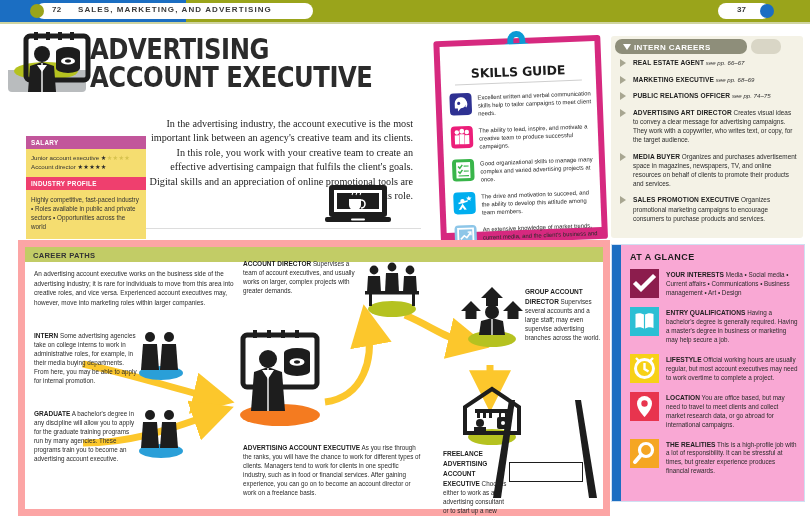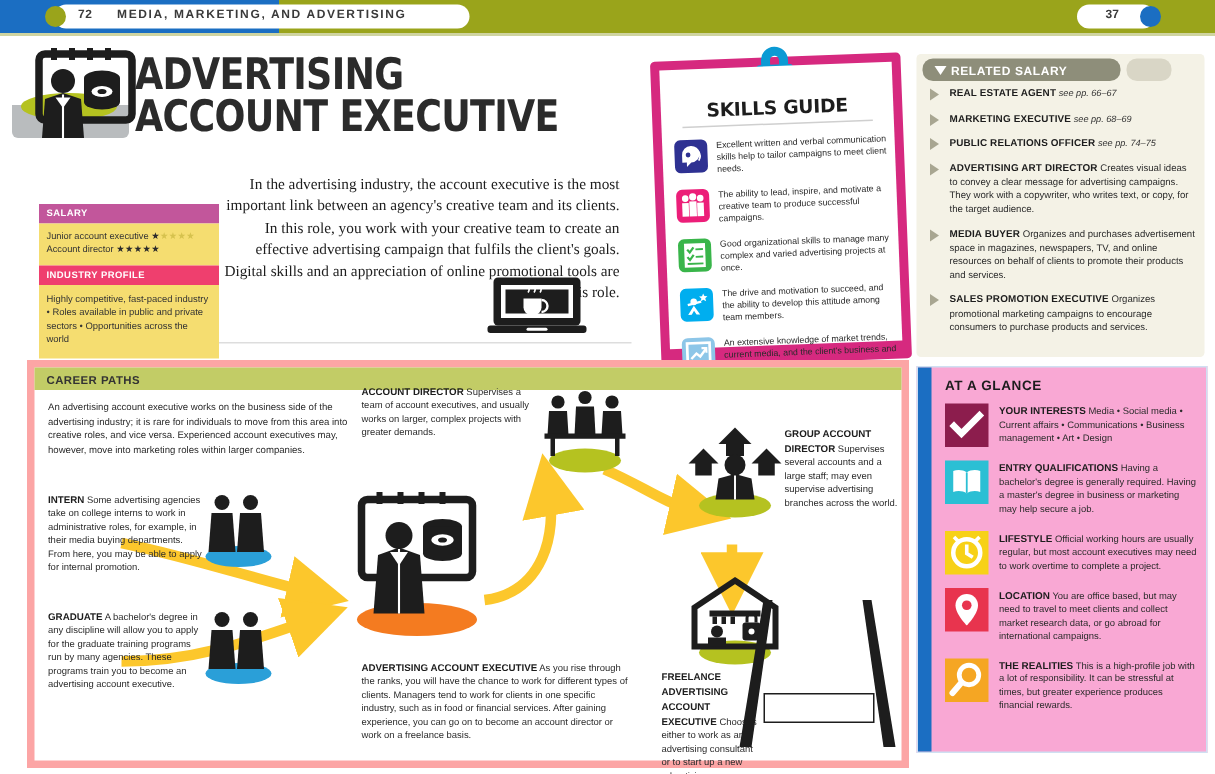--- a/index.html
+++ b/index.html
@@ -84,21 +84,21 @@
   .ag{position:absolute;left:611px;top:244px;width:192px;height:256px;background:#f9a8d4;border:1px solid #cfe0f2;}
   .ag-bar{position:absolute;left:0;top:0;width:9px;height:256px;background:#1b6ec2;}
   .ag-title{position:absolute;left:18px;top:7px;font-size:9px;font-weight:bold;color:#1d1d1d;letter-spacing:.4px;}
   .ag-list{position:absolute;left:18px;top:24px;width:168px;}
   .ag-item{display:flex;gap:7px;margin-bottom:9px;}
   .ag-ic{width:29px;height:29px;flex:0 0 29px;position:relative;}
   .ag-tx{font-size:6.3px;line-height:1.42;color:#2b2b2b;padding-top:1px;}
   .ag-tx b{font-size:6.6px;color:#1d1d1d;}
 
   
-  .cp{position:absolute;left:18px;top:240px;width:578px;height:262px;border:5px solid #fca5a5;background:#fff;}
+  .cp{position:absolute;left:18px;top:240px;width:578px;height:262px;border:7px solid #fca5a5;background:#fff;}
   .cp-hd{position:absolute;left:0;top:0;width:578px;height:15px;background:#c2cc66;}
   .cp-hd span{position:absolute;left:8px;top:3.5px;font-size:7.6px;font-weight:bold;color:#333;letter-spacing:.3px;}
   .cp-intro{position:absolute;left:9px;top:22px;width:205px;font-size:6.4px;line-height:1.5;color:#2b2b2b;}
 
   .nd{position:absolute;font-size:6.3px;line-height:1.42;color:#2b2b2b;}
   .nd b{font-size:6.5px;color:#1d1d1d;}
 
   
   .bb{position:absolute;left:493px;top:398px;width:104px;height:104px;}
   .bb-panel{position:absolute;left:14px;top:0;width:76px;height:63px;background:#1d1d1d;}
@@ -112,21 +112,21 @@
 <body>
 
 <div class="page">
 
   <div class="hdr">
     <div class="hdr-blue"></div>
     <div class="hdr-olive"></div>
     <div class="hdr-pill"></div>
     <div class="hdr-dot-l"></div>
     <div class="hdr-num">72</div>
-    <div class="hdr-txt">MEDIA, MARKETING, AND ADVERTISING</div>
+    <div class="hdr-txt">SALES, MARKETING, AND ADVERTISING</div>
     <div class="hdr-pill-r"></div>
     <div class="hdr-dot-r"></div>
     <div class="hdr-num-r">37</div>
   </div>
   <div class="hdr-rule"></div>
 
   <div class="podium">
     <div class="pod-grey"></div>
       <div class="pod-top"></div>
   </div>
@@ -262,21 +262,21 @@
         </div>
         <div class="sk-tx">An extensive knowledge of market trends, current media, and the client's business and competitors.</div>
       </div>
     </div>
   </div>
 
   <div class="rc">
     <div class="rc-tab2"></div>
     <div class="rc-tab">
       <div class="rc-caret"></div>
-      <span>RELATED SALARY</span>
+      <span>INTERN CAREERS</span>
     </div>
     <div class="rc-list">
       <div class="rc-item">
         <div class="rc-arrow"></div>
         <span class="rc-name">REAL ESTATE AGENT</span>
         <span class="rc-see">see pp. 66–67</span>
       </div>
       <div class="rc-item">
         <div class="rc-arrow"></div>
         <span class="rc-name">MARKETING EXECUTIVE</span>

